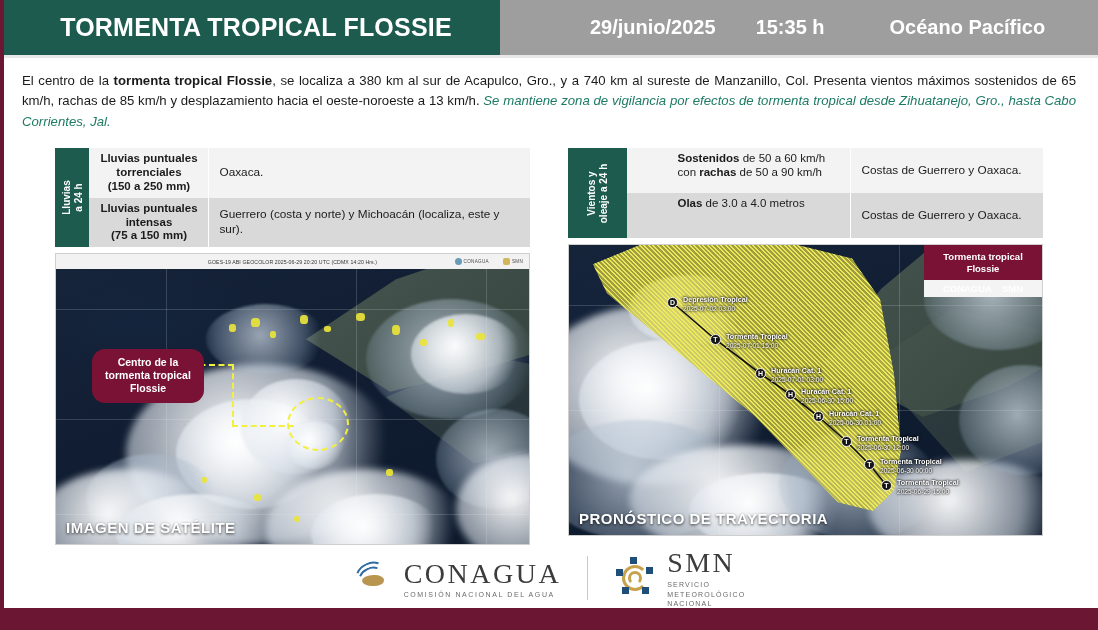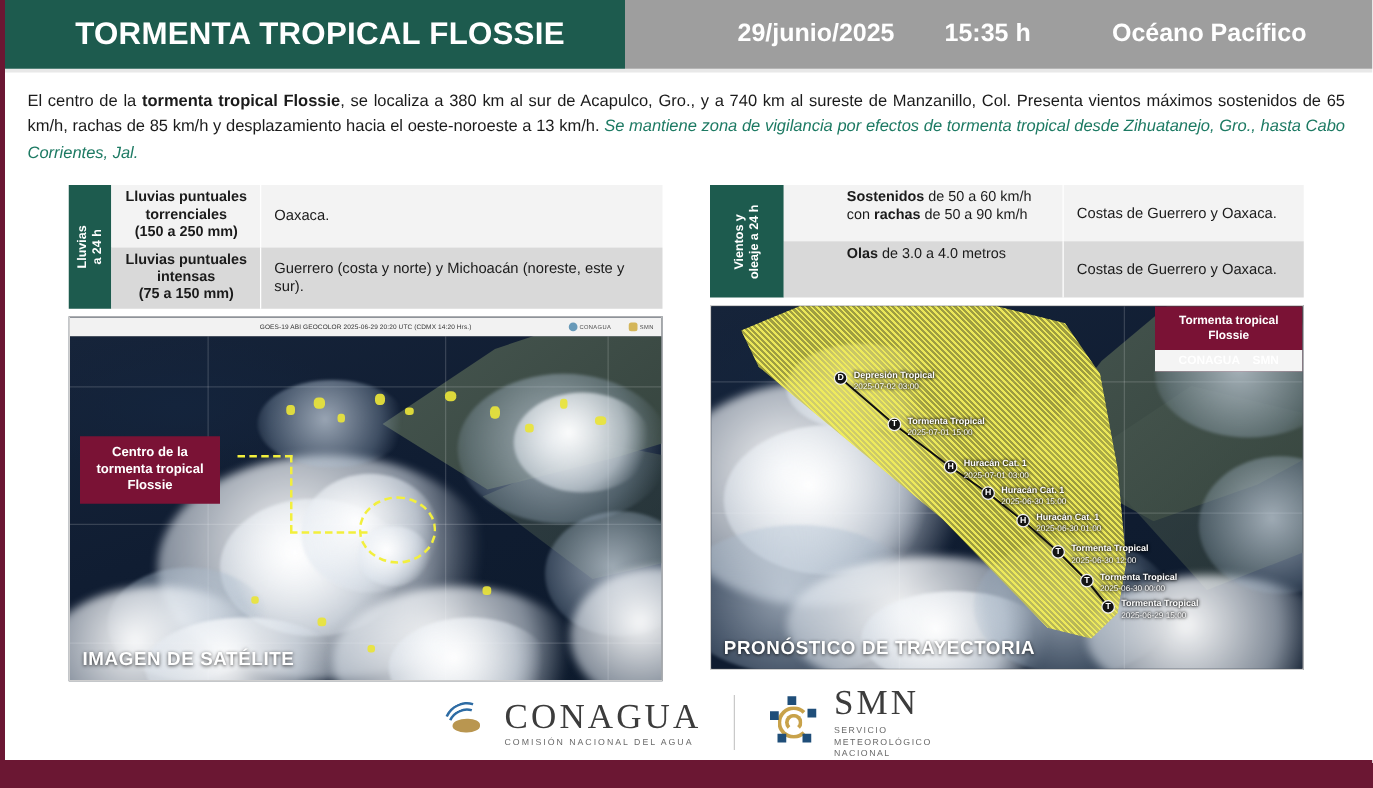--- a/index.html
+++ b/index.html
@@ -245,21 +245,21 @@
           </div>
 
           <div class="trow alt">
             <div class="tcell-label">
               <div>
                 <span>Lluvias puntuales</span><br>
                 <span>intensas</span><br>
                 <span>(75 a 150 mm)</span>
               </div>
             </div>
-            <div class="tcell-val">Guerrero (costa y norte) y Michoacán (noreste, este y sur).</div>
+            <div class="tcell-val">Guerrero (costa y norte) y Michoacán (localiza, este y sur).</div>
           </div>
 
         </div>
       </div>
 
       <div class="panel">
 
         <div class="panel-strip">
           <span>GOES-19 ABI GEOCOLOR 2025-06-29 20:20 UTC (CDMX  14:20 Hrs.)</span>
           <span class="logos">
@@ -312,21 +312,21 @@
           <div class="yellowdot" style="left:300px; top:44px; width:9px; height:8px;"></div>
           <div class="yellowdot" style="left:336px; top:56px; width:8px; height:10px;"></div>
           <div class="yellowdot" style="left:364px; top:70px; width:7px; height:7px;"></div>
           <div class="yellowdot" style="left:392px; top:50px; width:6px; height:8px;"></div>
           <div class="yellowdot" style="left:420px; top:64px; width:9px; height:7px;"></div>
           <div class="yellowdot" style="left:198px; top:225px; width:7px; height:7px;"></div>
           <div class="yellowdot" style="left:238px; top:247px; width:6px; height:6px;"></div>
           <div class="yellowdot" style="left:145px; top:208px; width:6px; height:6px;"></div>
           <div class="yellowdot" style="left:330px; top:200px; width:7px; height:7px;"></div>
 
-          <div class="callout" style="left:8px; top:80px; width:112px;">
+          <div class="callout" style="left:36px; top:80px; width:112px;border-radius:13px;">
             <span>Centro de la</span><br>
             <span>tormenta tropical</span><br>
             <span>Flossie</span>
           </div>
           <div class="leader h" style="left:134px; top:95px; width:44px;"></div>
           <div class="leader v" style="left:176px; top:95px; height:62px;"></div>
           <div class="leader h" style="left:176px; top:156px; width:62px;"></div>
           <div class="eye-ellipse" style="left:231px; top:128px; width:62px; height:54px;"></div>
 
           <div class="panel-caption">IMAGEN DE SATÉLITE</div>

